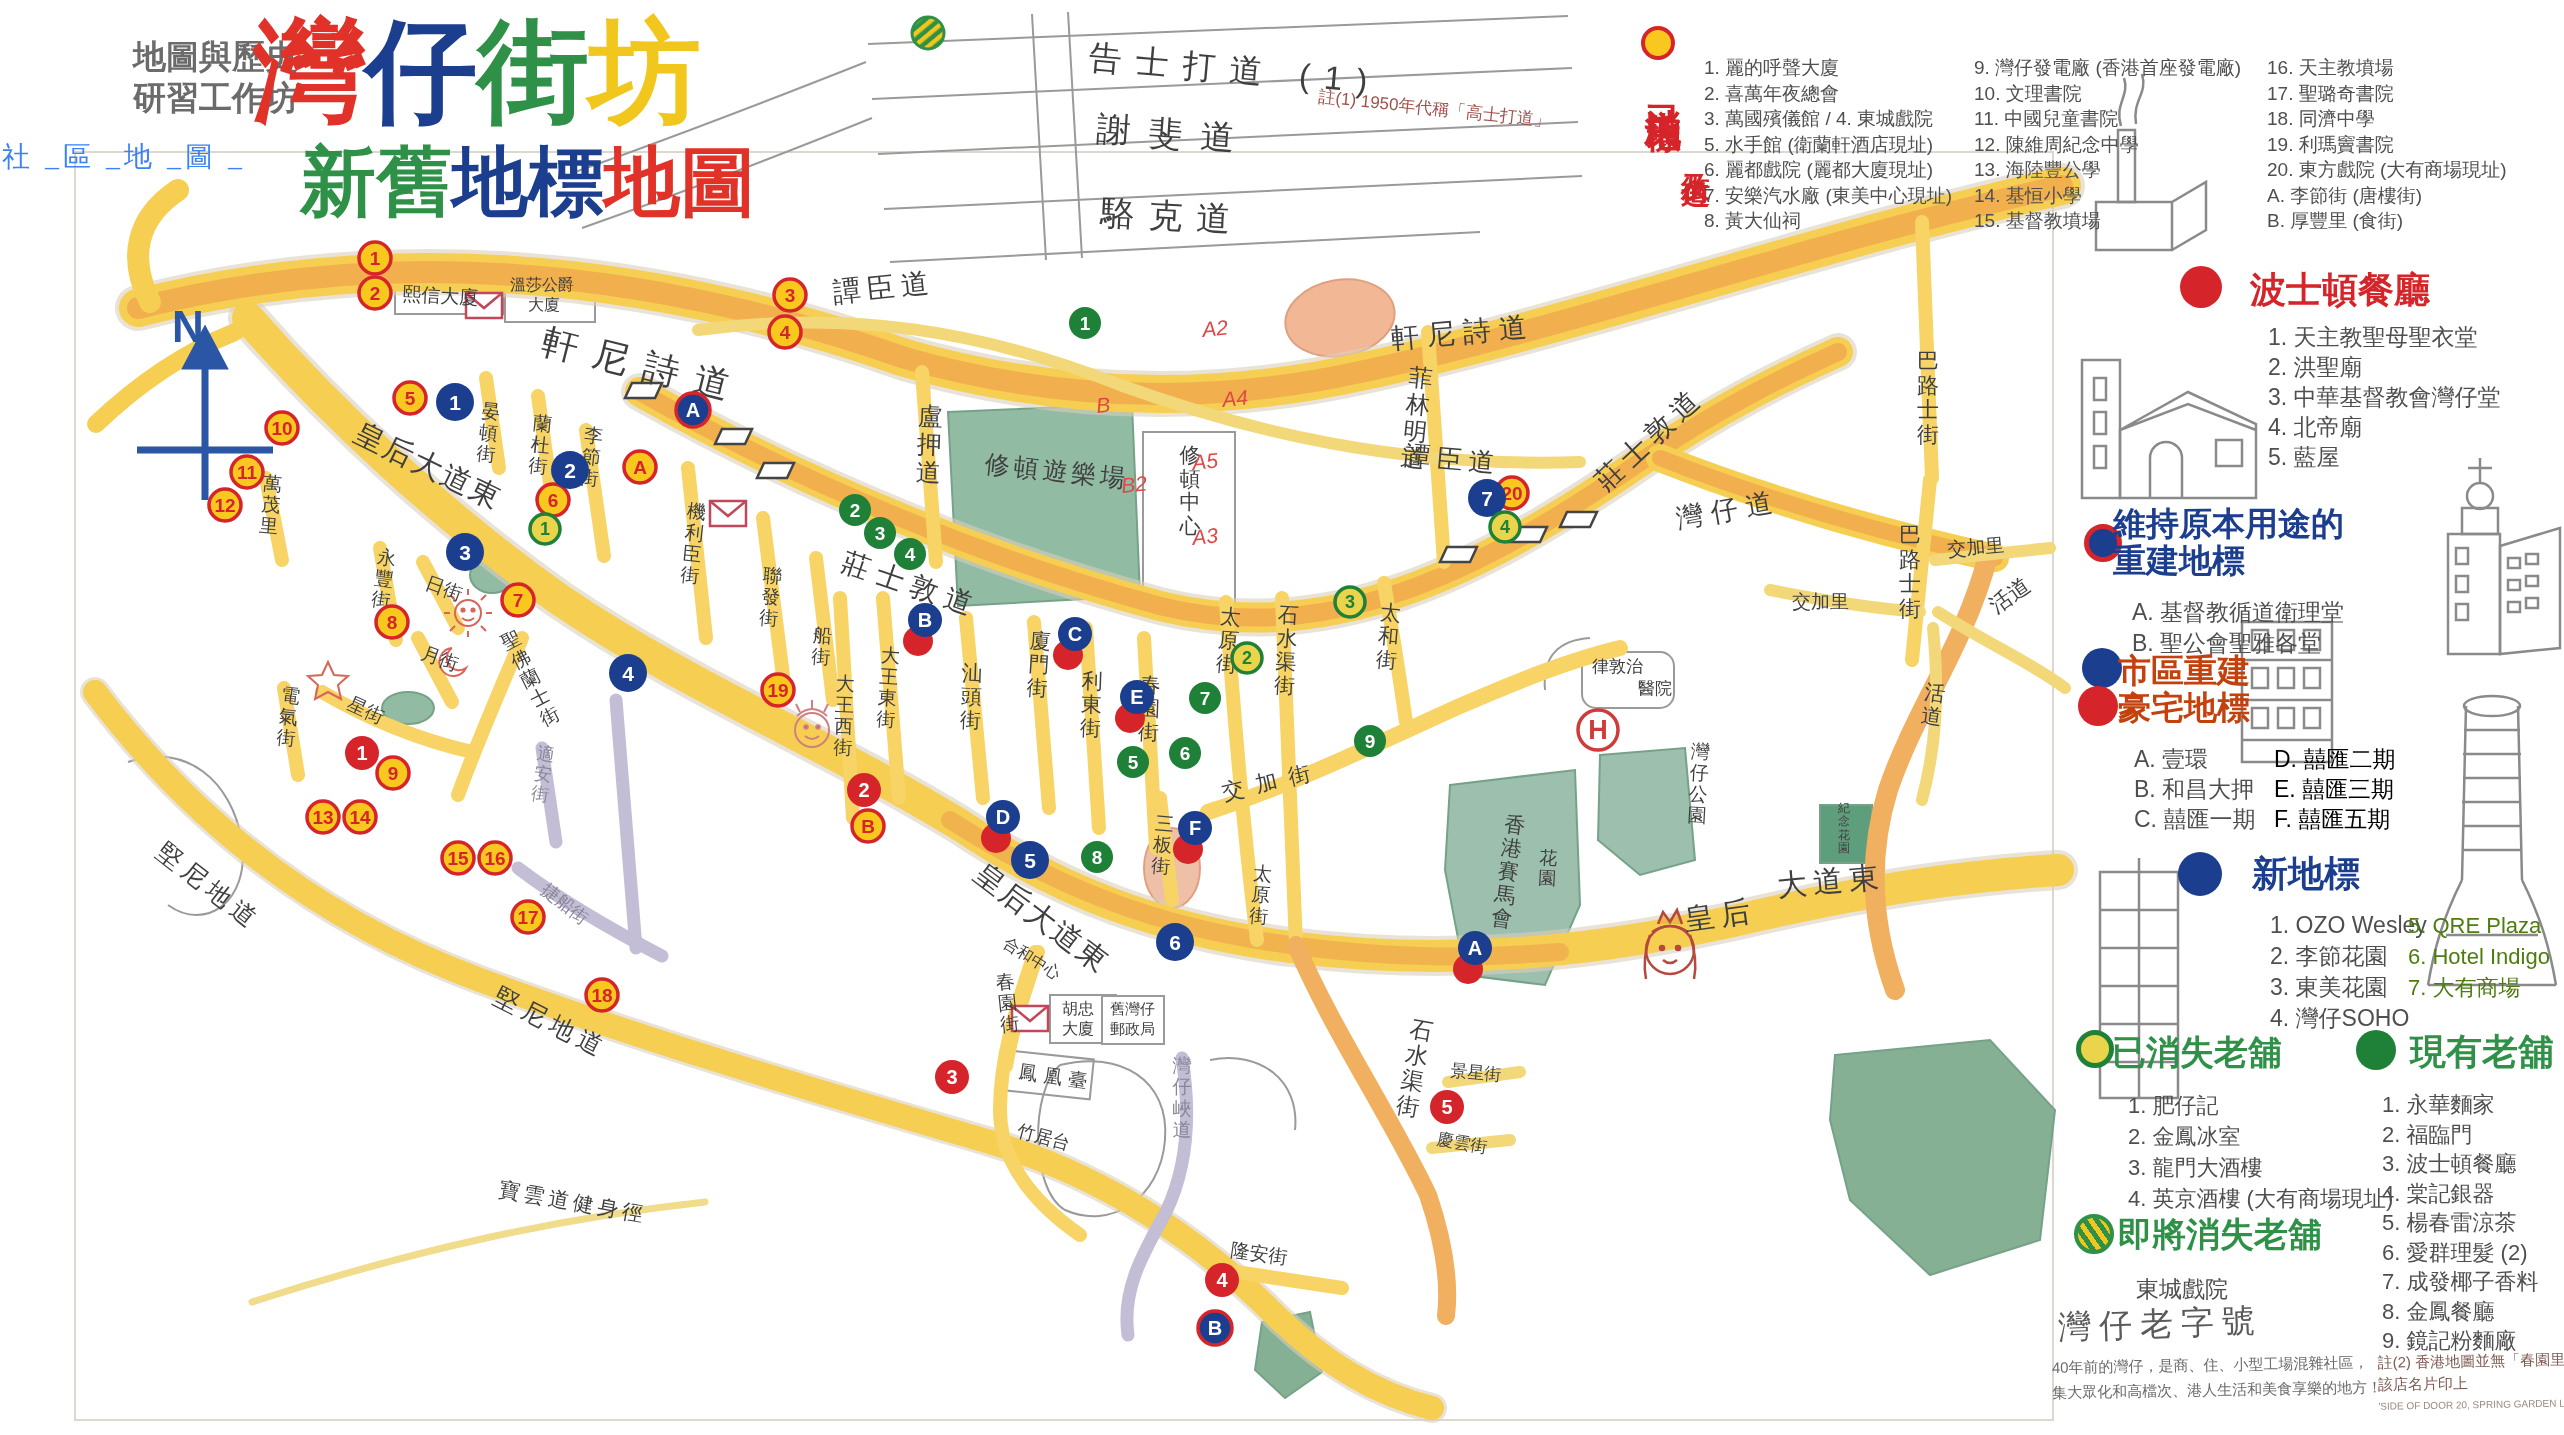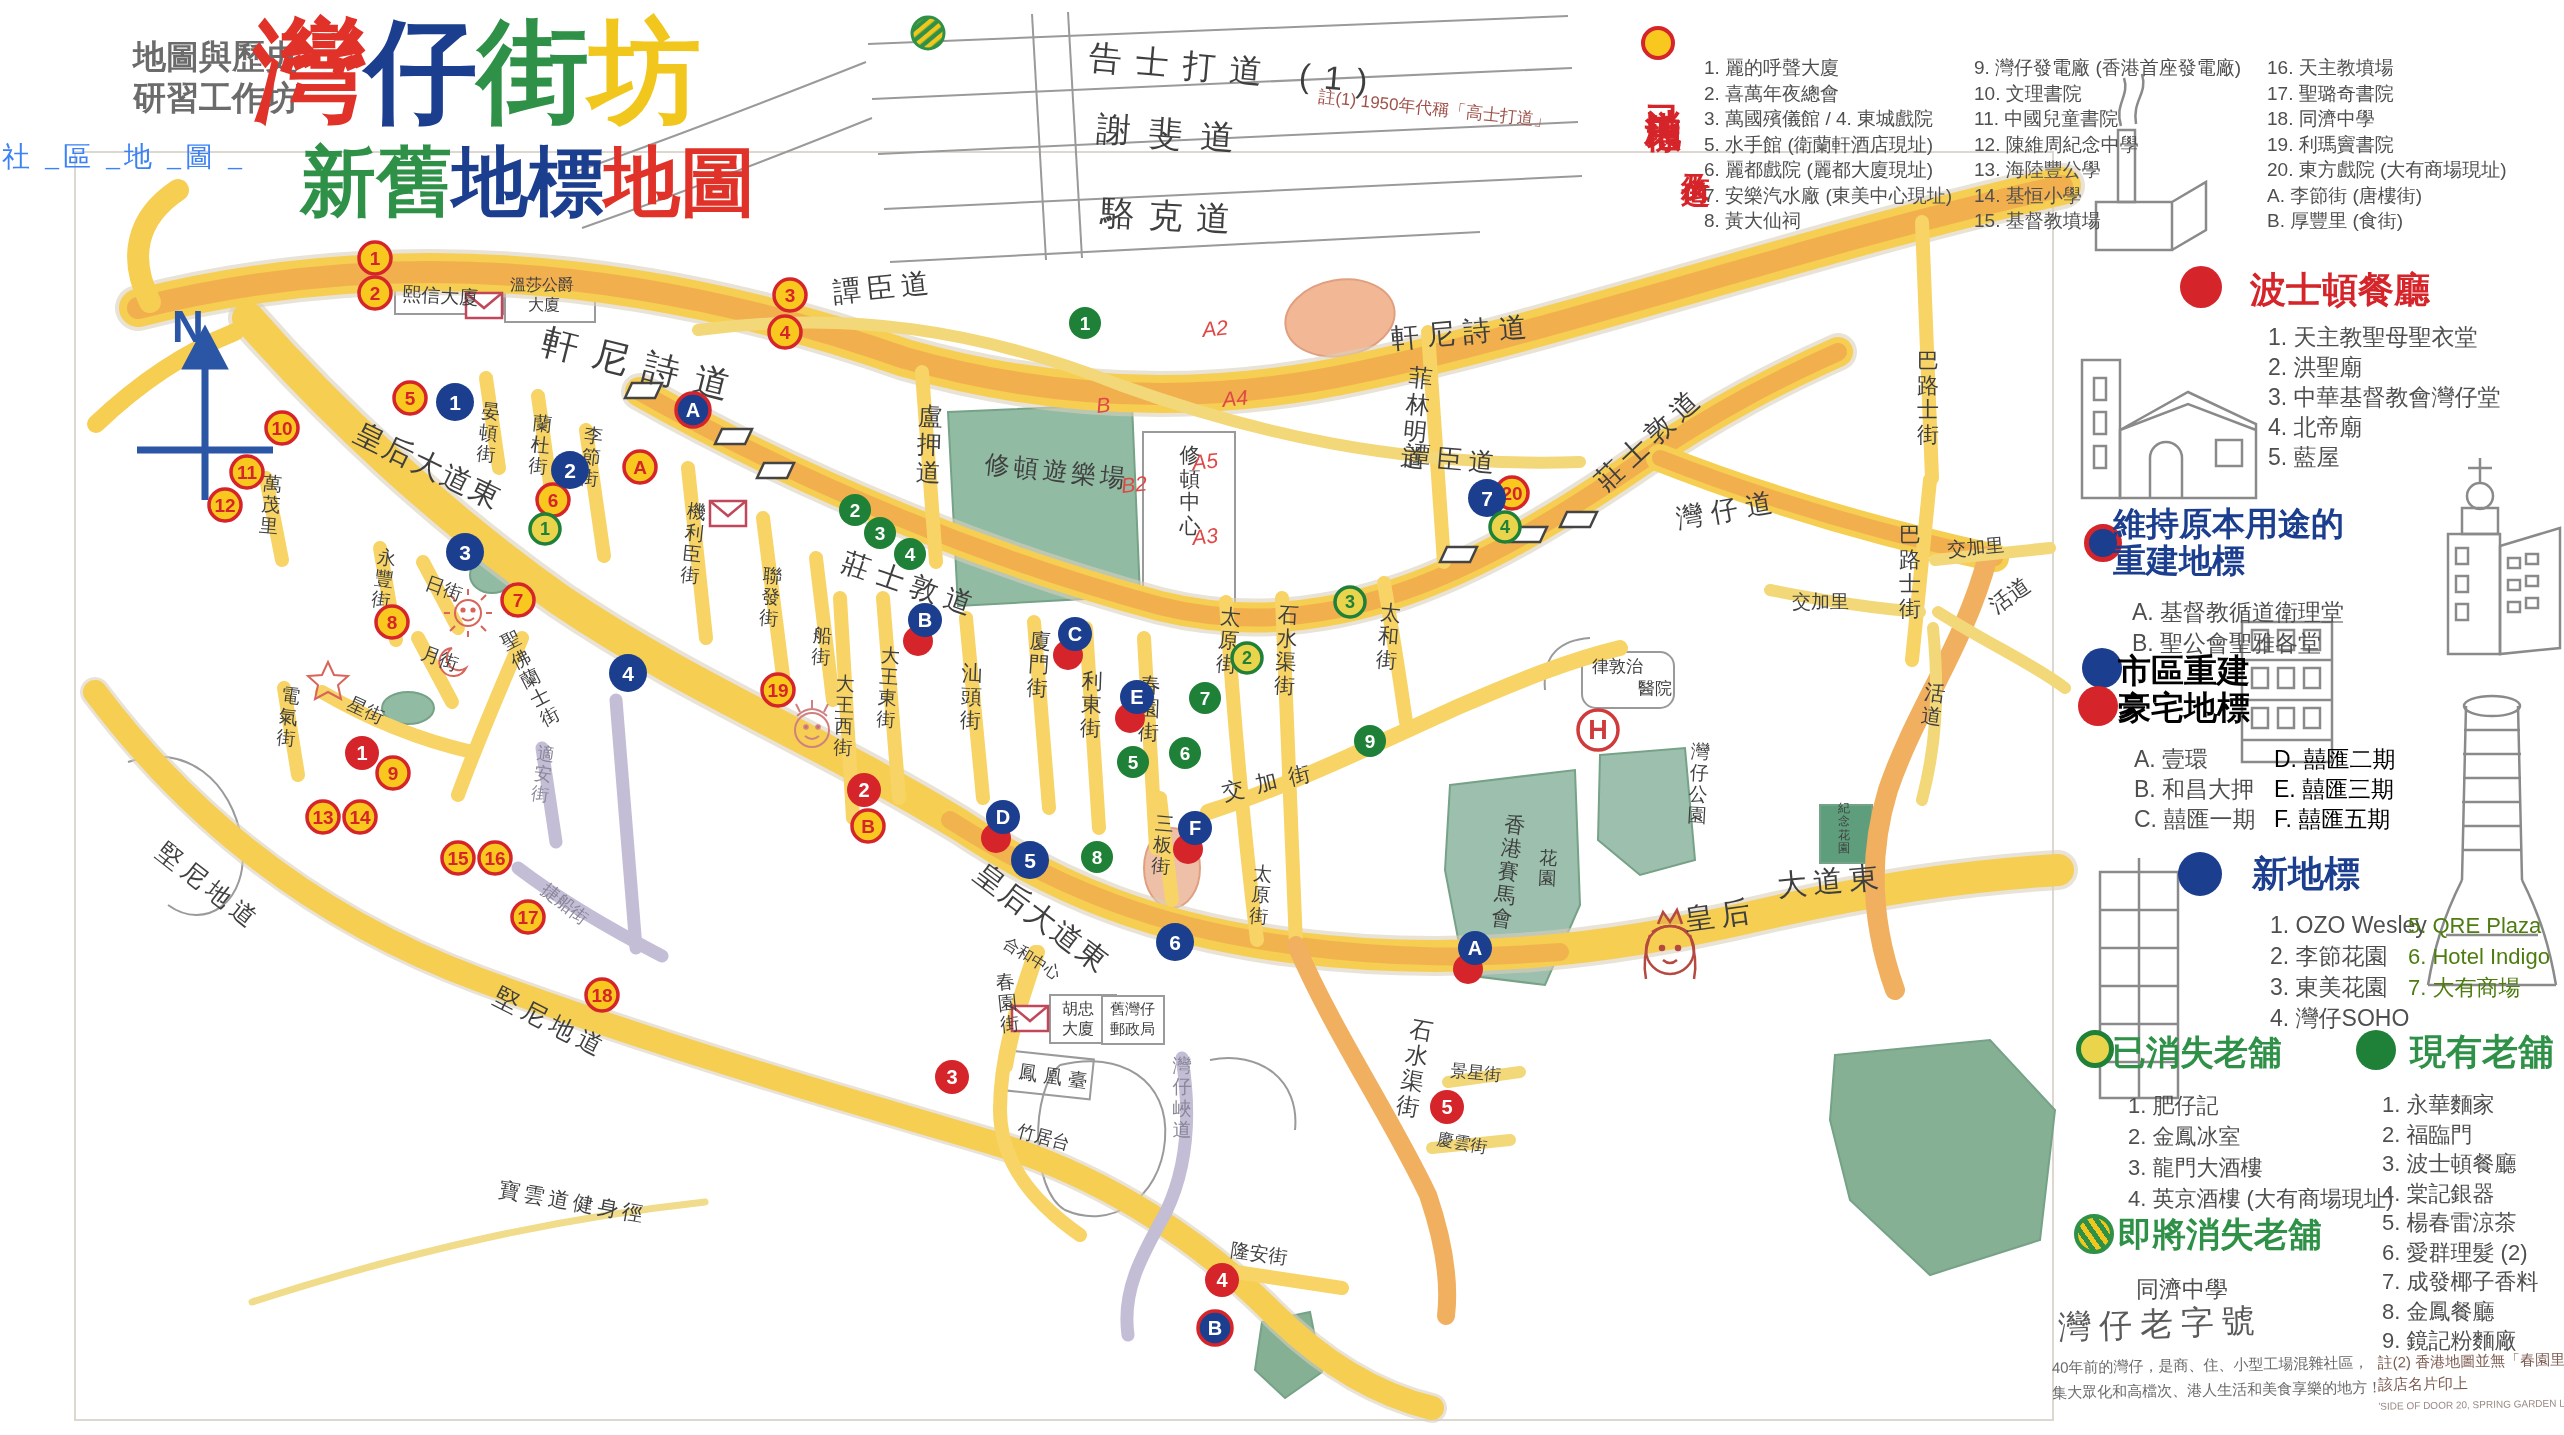--- a/index.html
+++ b/index.html
@@ -24,21 +24,21 @@
   .dot{display:inline-block;border-radius:50%;}
   .sec-title{font-weight:bold;}
   .kept-dot{left:2180px;top:266px;width:42px;height:42px;background:#d5252a;}
   .kept-title{left:2250px;top:266px;font-size:36px;color:#d5252a;}
   .kept-list{left:2252px;top:306px;font-size:23px;color:#4f4f4f;line-height:30px;}
   .reb-dot{left:2084px;top:524px;width:38px;height:38px;background:#1c3e8e;border:5px solid #d5252a;box-sizing:border-box;}
   .reb-title{left:2113px;top:505px;font-size:33px;color:#1c3e8e;line-height:37px;}
   .reb-list{left:2116px;top:581px;font-size:23px;color:#4f4f4f;line-height:31px;}
   .lux-dot-b{left:2082px;top:648px;width:40px;height:40px;background:#1c3e8e;}
   .lux-dot-r{left:2078px;top:686px;width:40px;height:40px;background:#d5252a;}
-  .lux-title{left:2118px;top:652px;font-size:33px;color:#000000;line-height:37px;}
+  .lux-title{left:2118px;top:652px;font-size:33px;color:#c2410c;line-height:37px;}
   .lux-l1{left:2118px;top:728px;font-size:23px;color:#4f4f4f;line-height:30px;}
   .lux-l2{left:2258px;top:728px;font-size:23px;color:#000000;line-height:30px;}
   .new-dot{left:2178px;top:852px;width:44px;height:44px;background:#1c3e8e;}
   .new-title{left:2252px;top:850px;font-size:36px;color:#1c3e8e;}
   .new-l1{left:2254px;top:894px;font-size:23px;color:#4f4f4f;line-height:31px;}
   .new-l2{left:2392px;top:894px;font-size:22px;color:#4d7c0f;line-height:31px;}
   .sg-dot{left:2076px;top:1030px;width:38px;height:38px;background:#e9d44c;border:5px solid #1f8038;box-sizing:border-box;}
   .sg-title{left:2112px;top:1030px;font-size:34px;color:#2e9147;}
   .sg-list{left:2112px;top:1074px;font-size:22px;color:#4f4f4f;line-height:31px;}
   .cl-dot{left:2074px;top:1214px;width:40px;height:40px;border-radius:50%;border:4px solid #2e9147;box-sizing:border-box;
@@ -708,21 +708,21 @@
 <ol class="abs plain sg-list">
       <li>1. 肥仔記</li>
       <li>2. 金鳳冰室</li>
       <li>3. 龍門大酒樓</li>
       <li>4. 英京酒樓 (大有商場現址)</li>
     </ol>
 
 <span class="abs cl-dot"></span>
 <div class="abs sec-title cl-title">即將消失老舖</div>
 <ol class="abs plain cl-list">
-      <li>同濟中學</li>
+      <li>東城戲院</li>
     </ol>
 
 <span class="abs dot sh-dot"></span>
 <div class="abs sec-title sh-title">現有老舖</div>
 <ol class="abs plain sh-list">
       <li>1. 永華麵家</li>
       <li>2. 福臨門</li>
       <li>3. 波士頓餐廳</li>
       <li>4. 棠記銀器</li>
       <li>5. 楊春雷涼茶</li>

